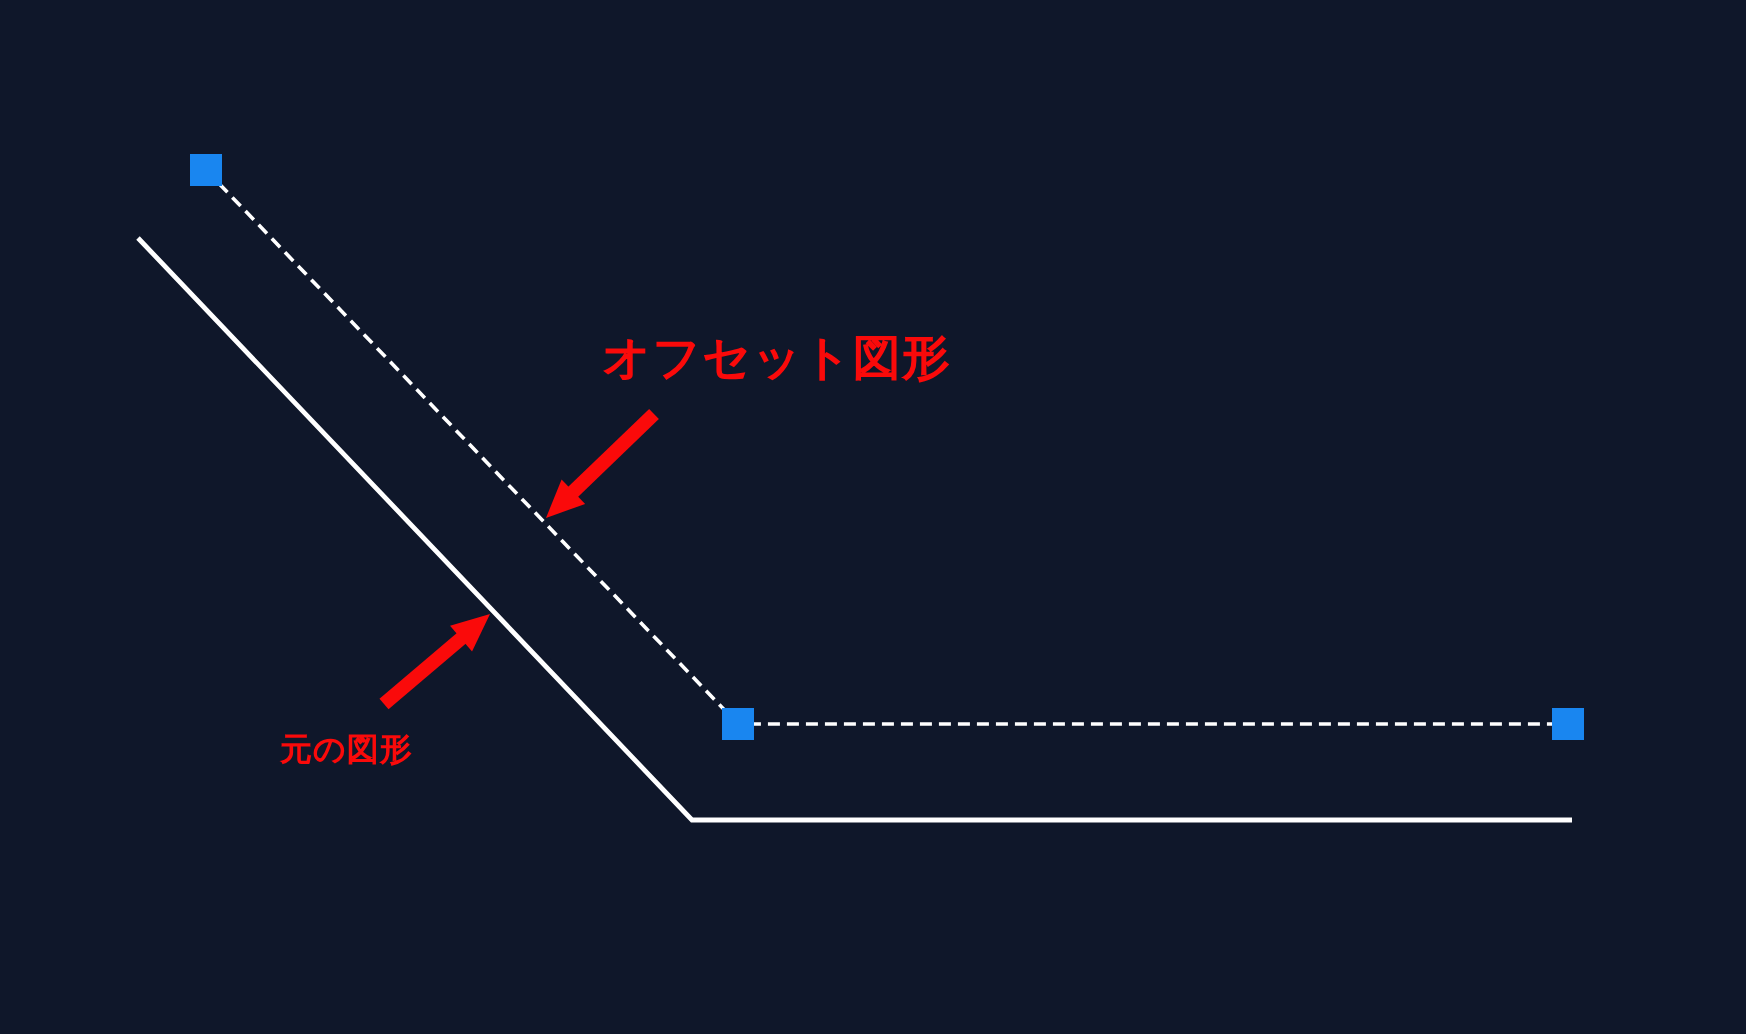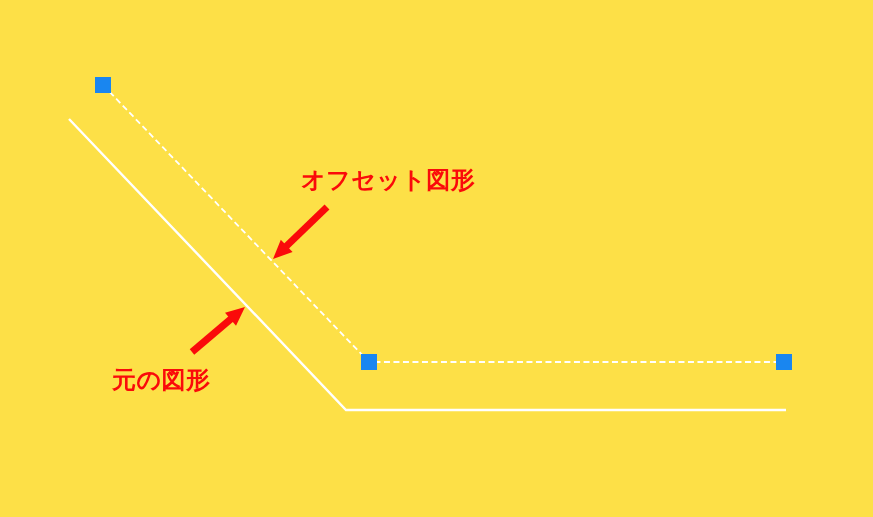--- a/index.html
+++ b/index.html
@@ -4,21 +4,21 @@
 <style>
   html, body {
     margin: 0;
     padding: 0;
     background: #000000;
   }
   .stage {
     position: relative;
     width: 873px;
     height: 517px;
-    background: #fde047;
+    background: #0f172a;
     overflow: hidden;
     font-family: "Liberation Sans", sans-serif;
   }
   .stage svg {
     position: absolute;
     left: 0;
     top: 0;
   }
   .anno-label {
     position: absolute;
@@ -39,14 +39,14 @@
       <polyline points="103,85 369,362 784,362" fill="none" stroke="#ffffff" stroke-width="1.8" stroke-dasharray="6 3.5"></polyline>
       <line x1="327" y1="207" x2="285.2454436293552" y2="247.20809131988023" stroke="#fa0a0a" stroke-width="7"></line>
       <polygon points="273,259 280.7901297162782,239.69808613107088 292.58203839639805,251.94352976042606" fill="#fa0a0a"></polygon>
       <line x1="192" y1="352" x2="232.04100065412695" y2="318.0029239729111" stroke="#fa0a0a" stroke-width="7"></line>
       <polygon points="245,307 236.01787448224448,325.77688528971953 225.01495050933337,312.8178859438465" fill="#fa0a0a"></polygon>
       <rect x="95" y="77" width="16" height="16" fill="#1986f0"></rect>
       <rect x="361" y="354" width="16" height="16" fill="#1986f0"></rect>
       <rect x="776" y="354" width="16" height="16" fill="#1986f0"></rect>
     </svg>
   <div class="anno-label" id="offset-label" style="left: 301px; top: 167px; font-size: 24px; color: rgb(250, 10, 10);">オフセット図形</div>
-  <div class="anno-label" id="original-label" style="left: 112px; top: 367px; font-size: 24px; color: rgb(250, 10, 10);">元の図形</div>
+  <div class="anno-label" id="original-label" style="left: 140px; top: 367px; font-size: 16px; color: rgb(250, 10, 10);">元の図形</div>
 </div>
 
 </body></html>

